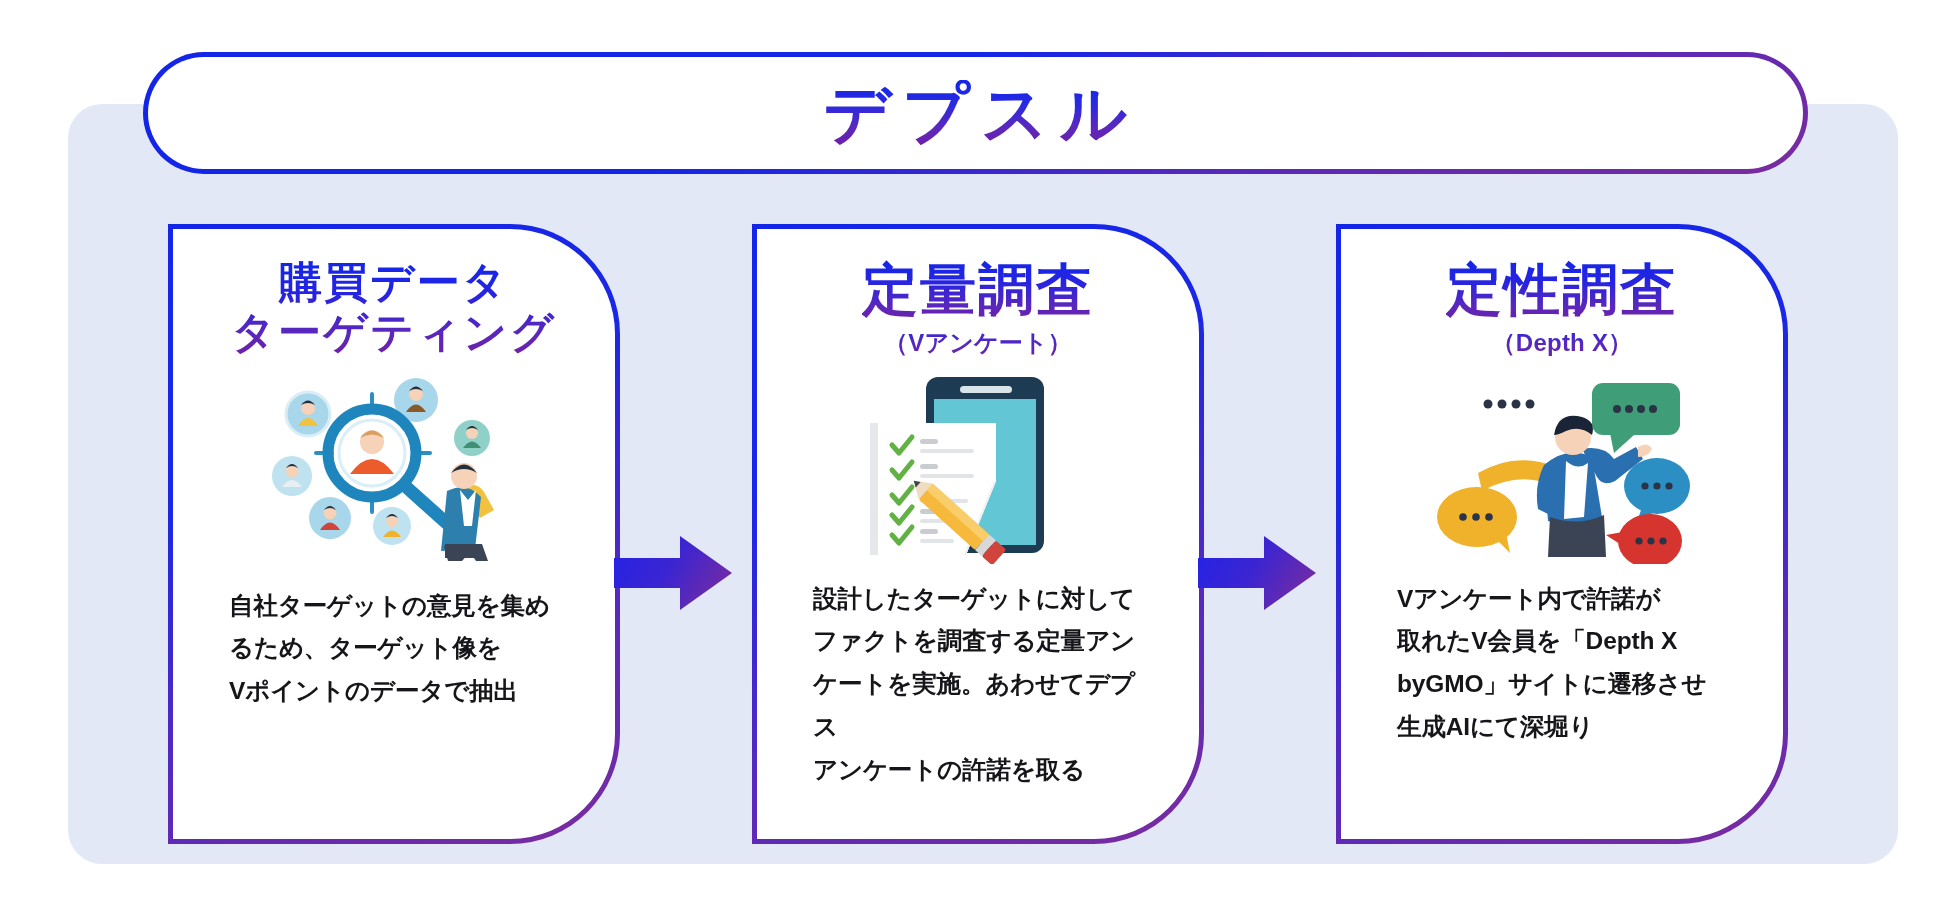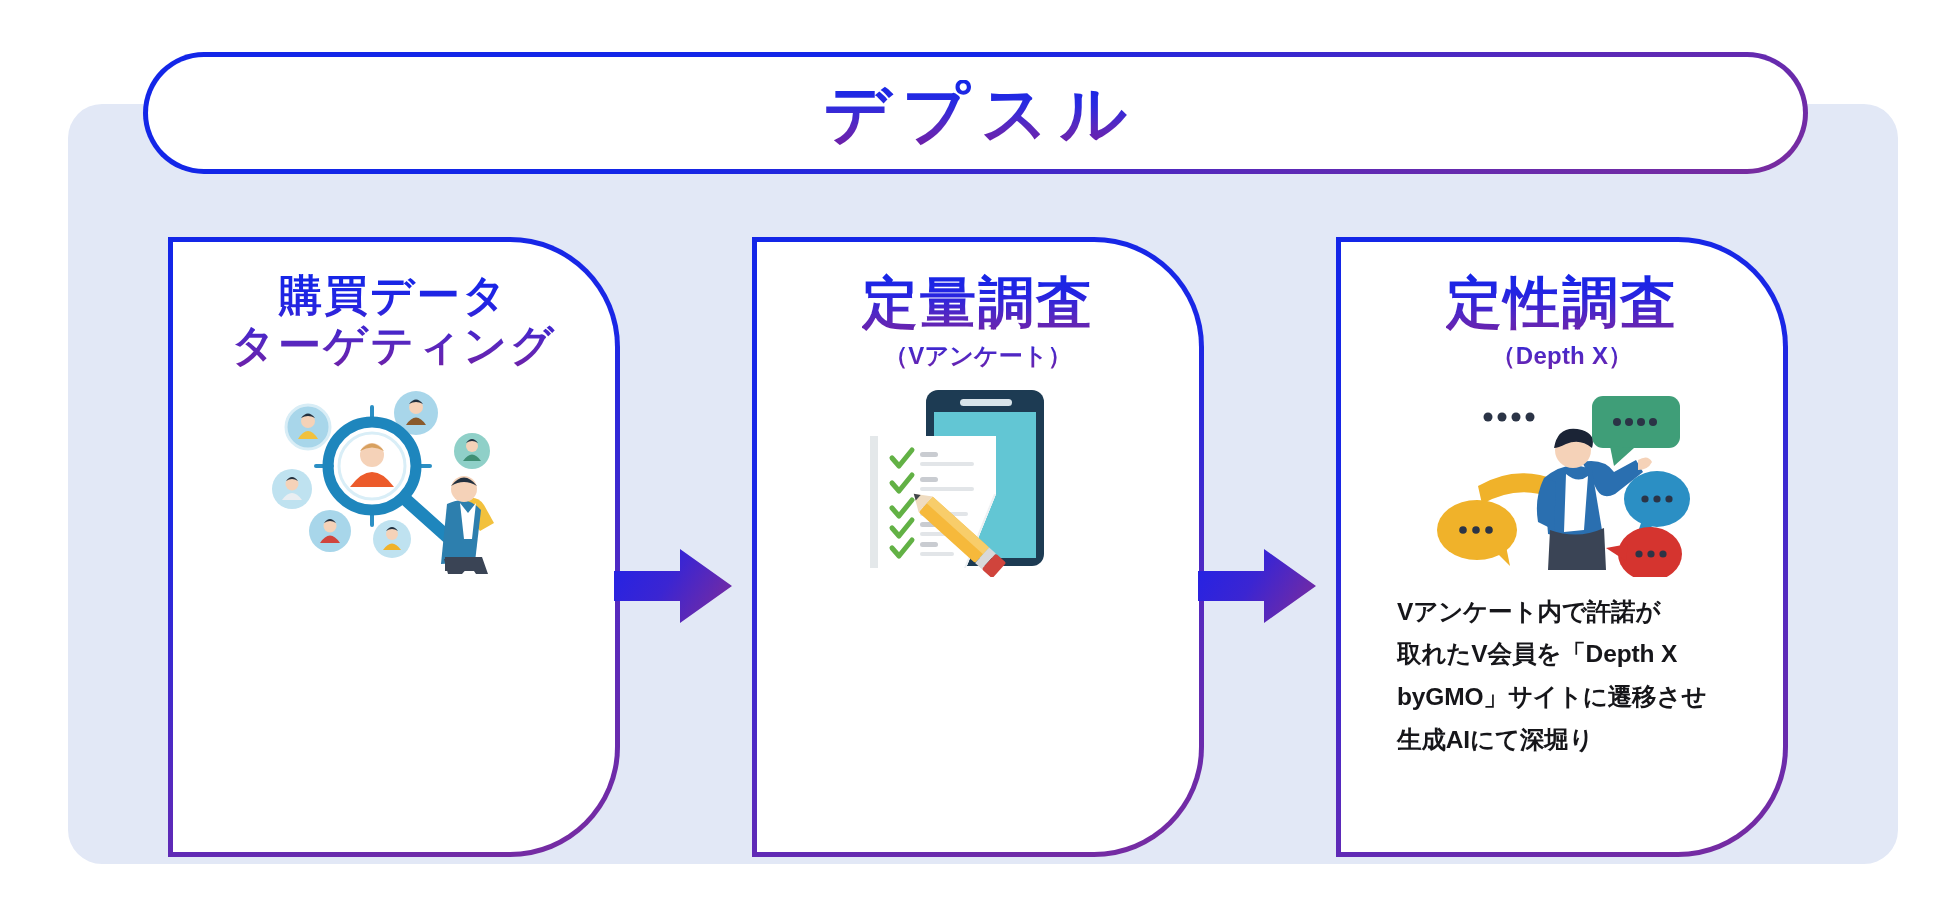--- a/index.html
+++ b/index.html
@@ -41,21 +41,21 @@
     -webkit-background-clip: text;
     background-clip: text;
     color: transparent;
     -webkit-text-fill-color: transparent;
     line-height: 1;
   }
 
   
   .cards {
     position: absolute;
-    left: 0; top: 237px;
+    left: 0; top: 224px;
     width: 1950px; height: 620px;
   }
   .card {
     position: absolute;
     top: 0;
     width: 452px; height: 620px;
     border: 5px solid transparent;
     border-radius: 0 110px 110px 0;
     background:
       linear-gradient(#ffffff,#ffffff) padding-box,
@@ -204,20 +204,23 @@
           <path d="M196 120 q16-8 24 4 l10 18 -14 8 -12-16 z" fill="#f2c13d"></path>
           <path d="M183 123 q20-10 34 6 l-6 52 -34 2 z" fill="#2d7fae"></path>
           <path d="M196 122 l8 10 8-10 -4 36 -8 0 z" fill="#ffffff"></path>
           <circle cx="200" cy="108" r="13" fill="#f5d2b8"></circle>
           <path d="M187 105 q13-17 26 0 q-13-8-26 0z" fill="#22303f"></path>
           <path d="M180 178 l38-2 6 17 -12 0 -6-9 -8 9 -14 0z" fill="#3a4455"></path>
           <rect x="181" y="176" width="36" height="14" fill="#3a4455"></rect>
         </svg>
       </div>
 
+      <div class="card-body">自社ターゲットの意見を集め
+るため、ターゲット像を
+Vポイントのデータで抽出</div>
     </div>
 
     <div class="card card--2">
       <div class="card-title">定量調査</div>
       <div class="card-subtitle">（Vアンケート）</div>
 
       <div class="illus">
         <svg viewBox="0 0 260 195" xmlns="http://www.w3.org/2000/svg">
 
           <rect x="78" y="8" width="118" height="176" rx="12" fill="#1d3b53"></rect>
@@ -260,20 +263,24 @@
             <rect x="68" y="142" width="76" height="21" rx="2" fill="#f6b93b"></rect>
             <rect x="68" y="142" width="76" height="9" fill="#f8cd6a"></rect>
             <path d="M68 142 l-16 10.5 16 10.5 z" fill="#f0dcc0"></path>
             <path d="M58 148.8 l-6 3.7 6 3.7 z" fill="#41464b"></path>
             <rect x="144" y="142" width="9" height="21" fill="#d8d8d8"></rect>
             <rect x="153" y="142" width="14" height="21" rx="2" fill="#d0443c"></rect>
           </g>
         </svg>
       </div>
 
+      <div class="card-body">設計したターゲットに対して
+ファクトを調査する定量アン
+ケートを実施。あわせてデプス
+アンケートの許諾を取る</div>
     </div>
 
     <div class="card card--3">
       <div class="card-title">定性調査</div>
       <div class="card-subtitle">（Depth X）</div>
 
       <div class="illus">
         <svg viewBox="0 0 260 195" xmlns="http://www.w3.org/2000/svg">
 
           <g fill="#2b3446">

